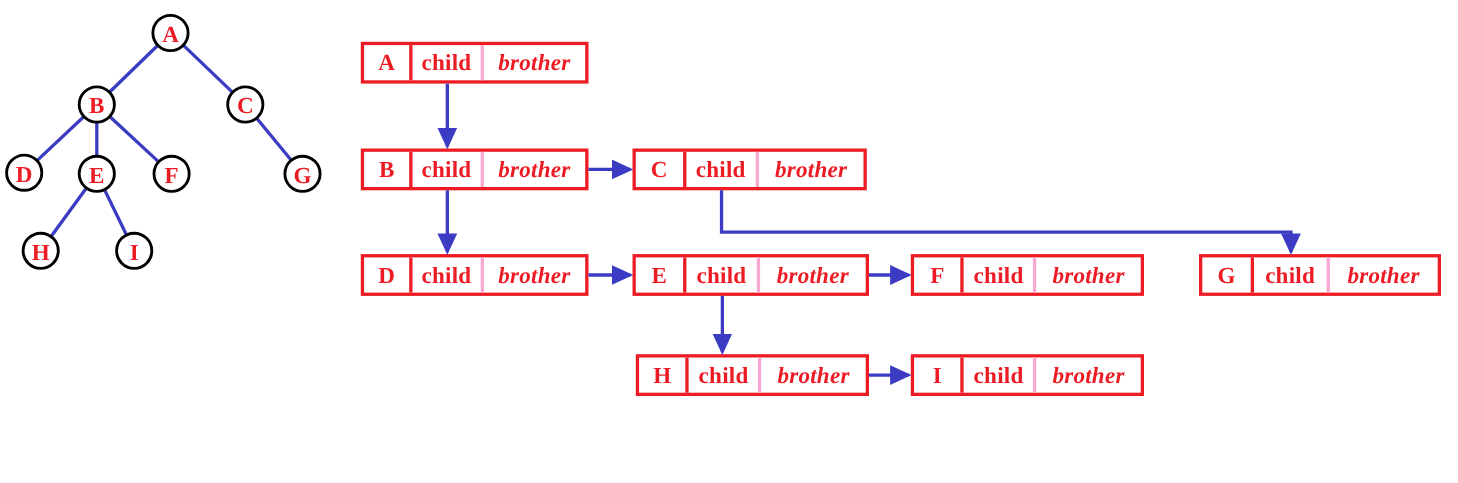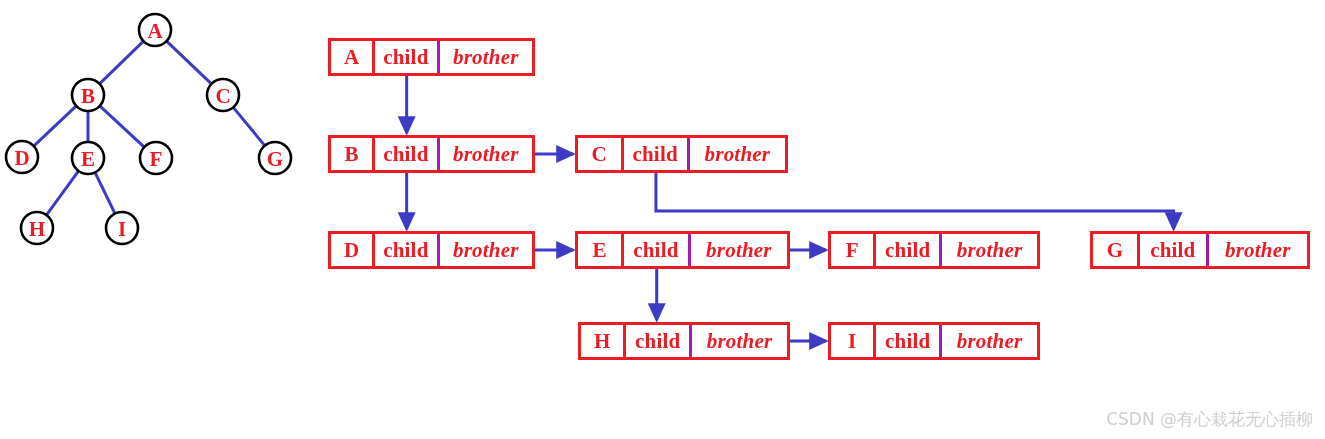--- a/index.html
+++ b/index.html
@@ -63,21 +63,21 @@
     font-size: 21px;
     line-height: 1;
     letter-spacing: 0.2px;
     white-space: nowrap;
   }
   .ll-cell.key {
     border-right: 3px solid #ED1C24;
     width: 22%;
   }
   .ll-cell.child {
-    border-right: 3px solid #a21caf;
+    border-right: 3px solid #f9a8d4;
     width: 32%;
   }
   .ll-cell.brother {
     width: 46%;
     font-style: italic;
   }
   
   #arrows-svg {
     position: absolute;
     left: 0;
@@ -218,15 +218,14 @@
         <path d="M 406.65999999999997 173 L 406.65999999999997 229" class="arrow-line" marker-end="url(#arrowhead)"></path>
         <path d="M 535 154 L 573 154" class="arrow-line" marker-end="url(#arrowhead)"></path>
         <path d="M 655.94 173 L 655.94 211 L 1173.6 211 L 1173.6 229" class="arrow-line" marker-end="url(#arrowhead)"></path>
         <path d="M 535 250 L 573 250" class="arrow-line" marker-end="url(#arrowhead)"></path>
         <path d="M 656.7 269 L 656.7 320" class="arrow-line" marker-end="url(#arrowhead)"></path>
         <path d="M 790 250 L 826 250" class="arrow-line" marker-end="url(#arrowhead)"></path>
         <path d="M 790 341 L 826 341" class="arrow-line" marker-end="url(#arrowhead)"></path>
       </g>
   </svg>
 
-  <div id="watermark">CSDN @有心栽花无心插柳</div>
 
 </div>
 
 </body></html>

